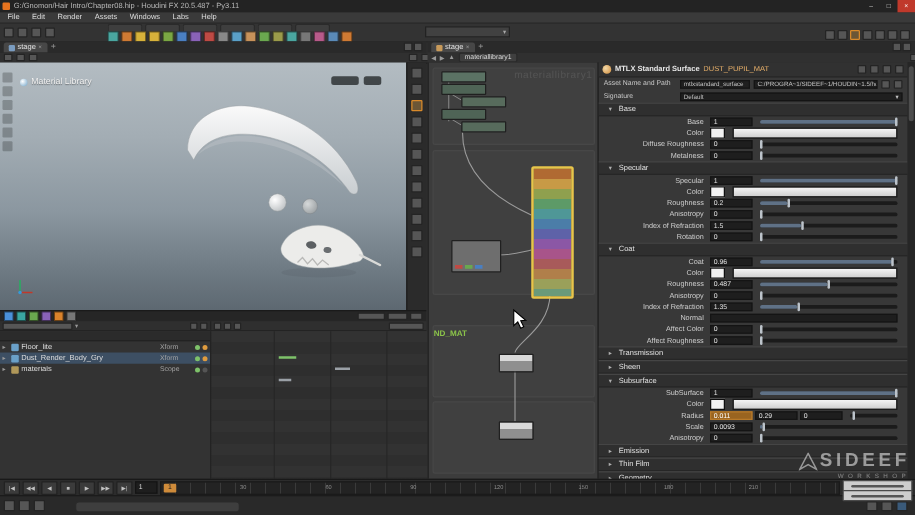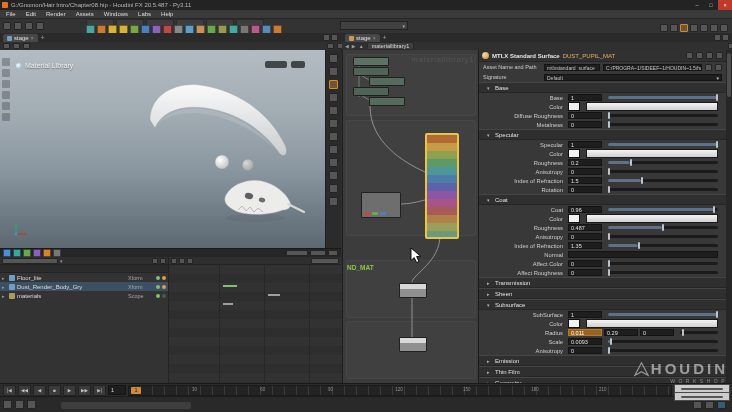--- a/index.html
+++ b/index.html
@@ -666,21 +666,21 @@
     <span class="ic abs" style="right:30px;top:4px;width:9px;height:8px"></span>
     <span class="ic abs" style="right:18px;top:4px;width:9px;height:8px"></span>
     <span class="ic abs" style="right:6px;top:4px;width:9px;height:8px;background:#3a5a7a"></span>
   </div>
 
   <div id="wm">
     <div style="position:relative;display:inline-block">
       <svg id="wmlogo" width="15" height="15" viewBox="0 0 20 20">
         <path d="M10 1 L19 18 L10 13 L1 18 Z" fill="none" stroke="#ffffff" stroke-width="1.6"></path>
       </svg>
-      <div class="brand">HOUDIN</div>
+      <div class="brand">SIDEEF</div>
     </div>
     <div class="sub">WORKSHOP</div>
   </div>
 
   <span class="ovbtn" style="left:674px;top:384px">
       <i></i>
     </span>
   <span class="ovbtn" style="left:674px;top:392px">
       <i></i>
     </span>

